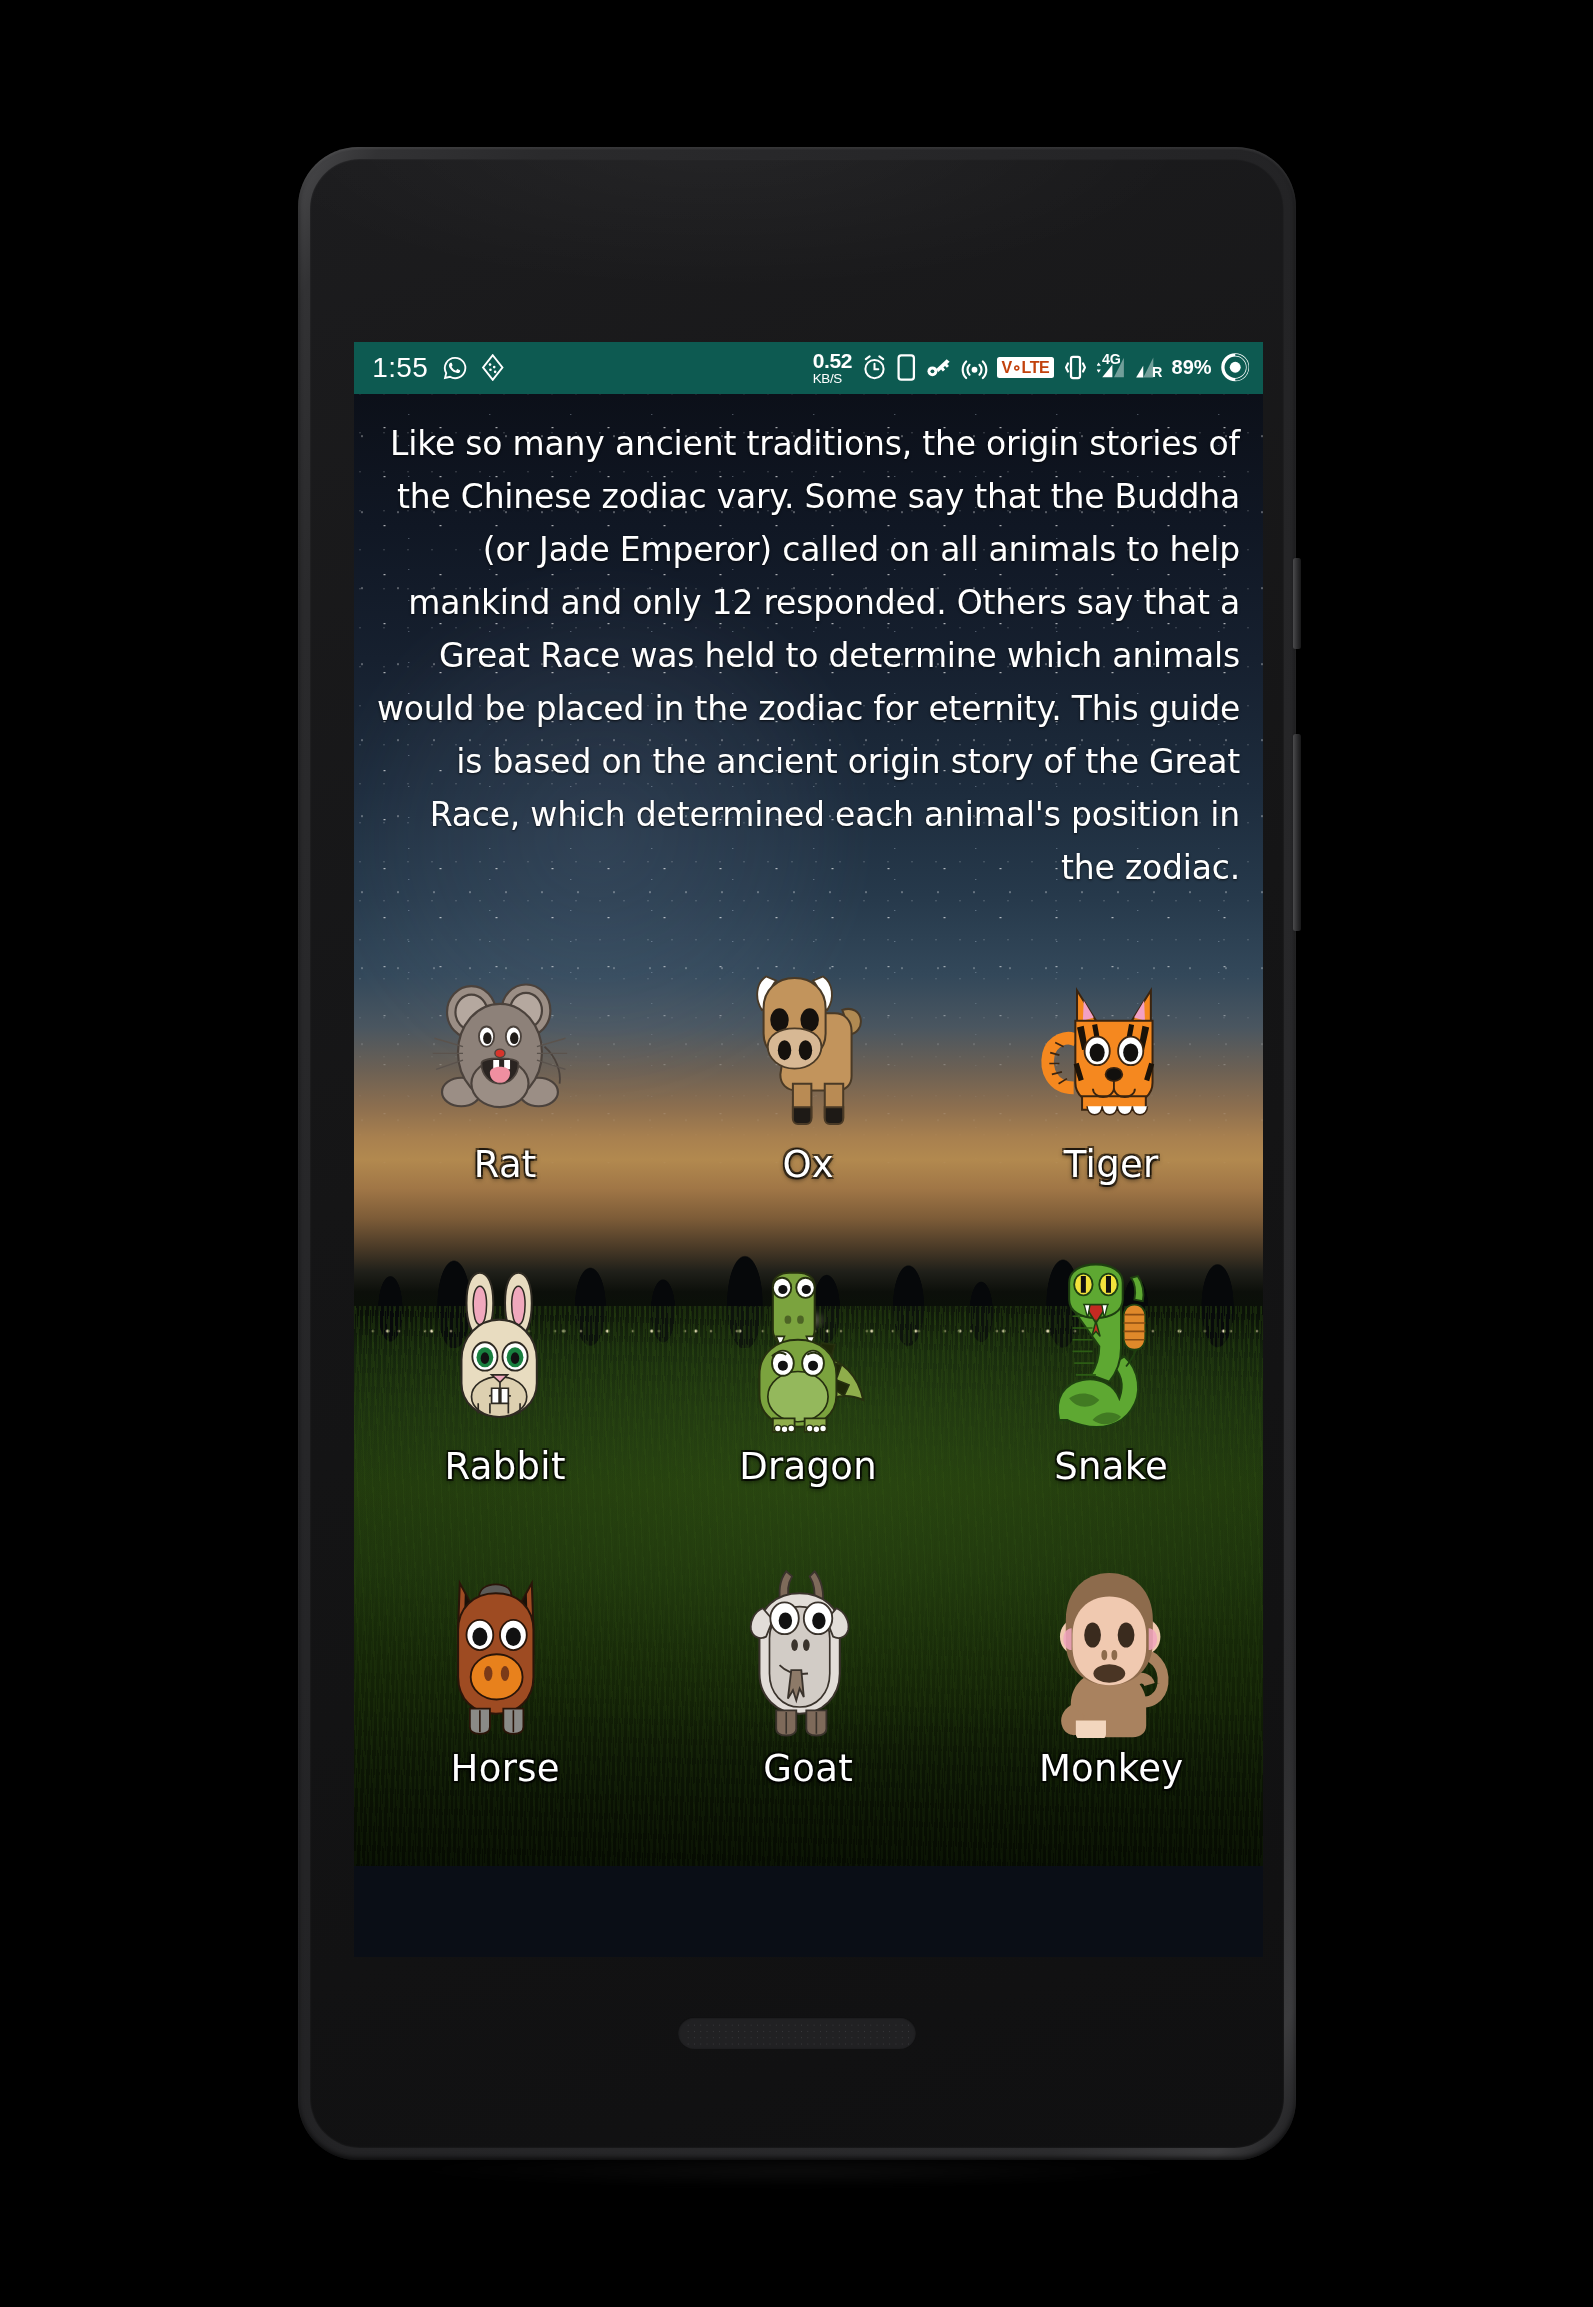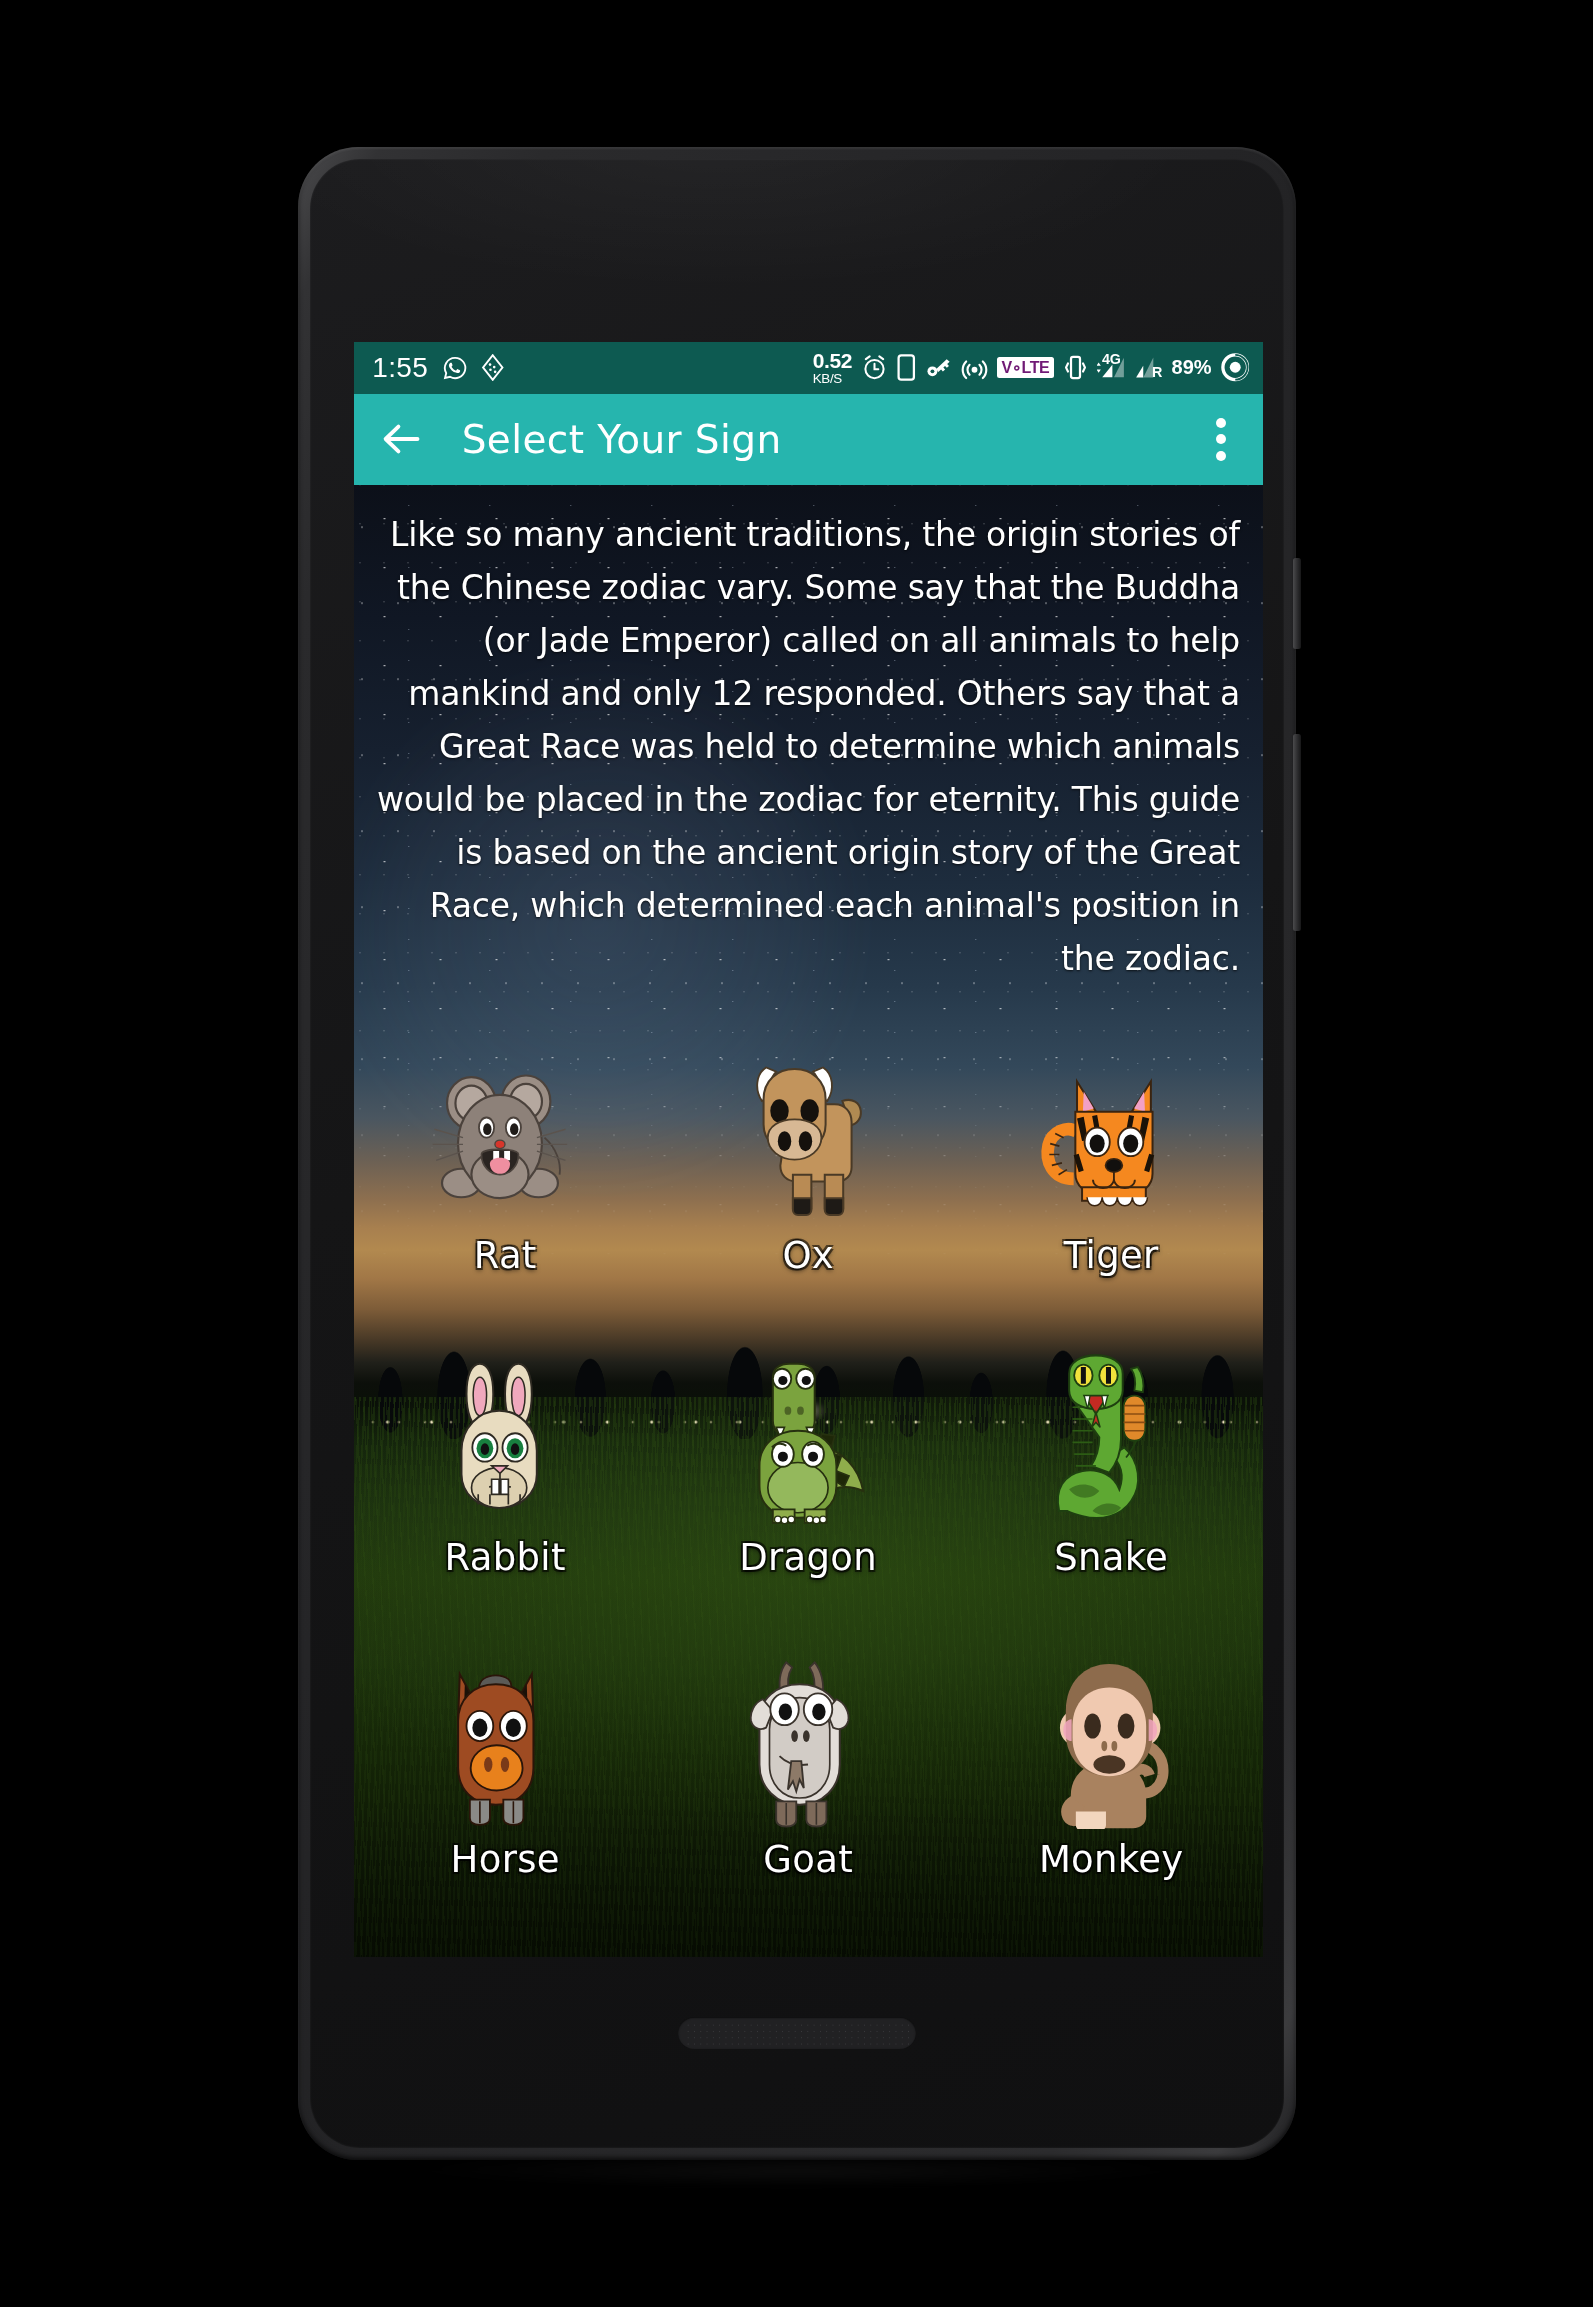--- a/index.html
+++ b/index.html
@@ -167,21 +167,21 @@
   .kbs {
     display: flex; flex-direction: column;
     align-items: center; justify-content: center;
     line-height: 1;
   }
   .kbs .v { font-size: 21px; font-weight: bold; letter-spacing: -0.4px; margin-left: 10px; }
   .kbs .u { font-size: 13.4px; font-weight: normal; margin-top: 1.7px; letter-spacing: -0.3px; }
 
   .volte {
     background: #fff;
-    color: #701a75;
+    color: #c2410c;
     font-size: 16px;
     font-weight: bold;
     padding: 2.5px 4.2px;
     border-radius: 2.5px;
     letter-spacing: -0.4px;
     line-height: 1;
     white-space: nowrap;
     text-align: center;
   }
 
@@ -525,31 +525,20 @@
 
             <svg class="ic" width="28.5" height="28.5" viewBox="0 0 24 24">
               <circle cx="12" cy="12" r="10.4" fill="none" stroke="#fff" stroke-width="2.8"></circle>
               <circle cx="12" cy="12" r="4.6" fill="#fff"></circle>
               <path d="M12 1.6a10.4 10.4 0 0 1 0 20.8" fill="none" stroke="#0d5a51" stroke-width="1.6"></path>
             </svg>
 
           </div>
         </div>
 
-        <div class="appbar">
-          <svg class="back-arrow" viewBox="0 0 24 24">
-            <path d="M21 12H4.2M10.6 5.2 3.6 12l7 6.8" fill="none" stroke="#fff" stroke-width="2.1" stroke-linecap="round" stroke-linejoin="round"></path>
-          </svg>
-          <span class="appbar-title">Select Your Sign</span>
-          <div class="overflow-menu">
-            <i></i>
-            <i></i>
-            <i></i>
-          </div>
-        </div>
 
         <div class="content">
 
           <div class="wallpaper"></div>
           <div class="milkyway"></div>
           <div class="stars"></div>
           <div class="treeline"></div>
           <div class="villagelights"></div>
           <div class="biglight"></div>
           <div class="grass"></div>

